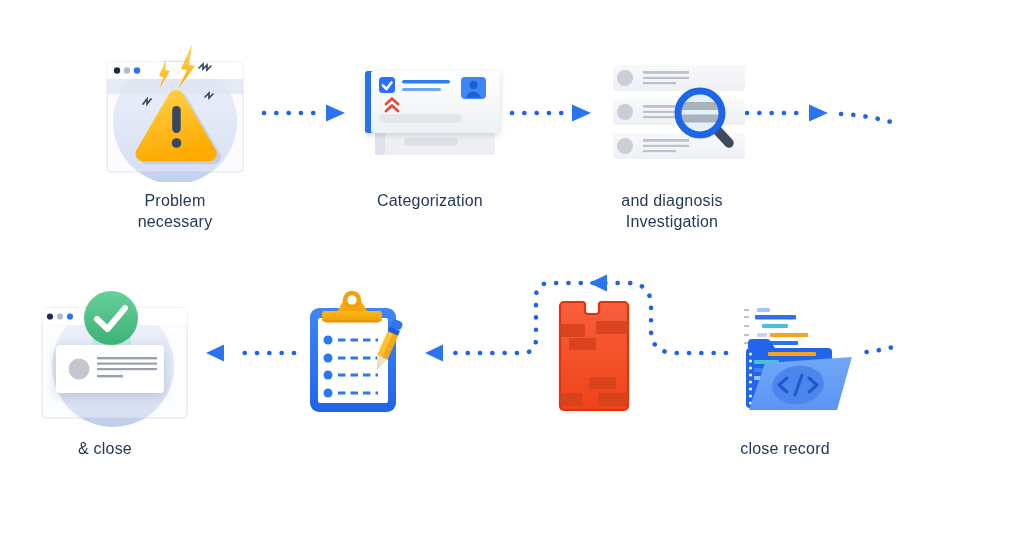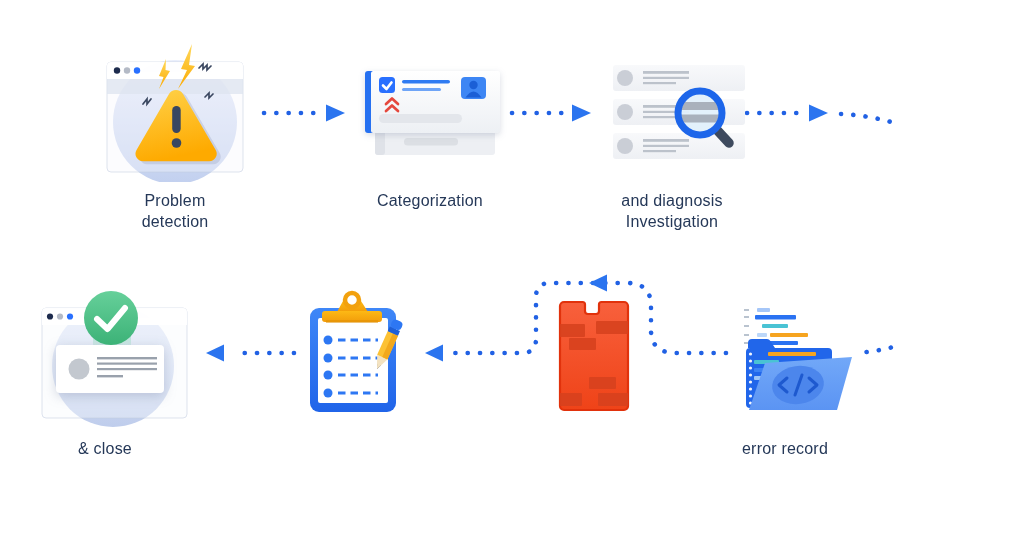--- a/index.html
+++ b/index.html
@@ -274,29 +274,29 @@
         <rect x="61" y="74.5" width="60" height="2.2"></rect>
       <rect x="61" y="80" width="60" height="2.2"></rect>
         <rect x="61" y="87" width="26" height="2.4"></rect>
     </g>
     <circle cx="75" cy="30" r="27" fill="url(#g7g)"></circle>
     <polyline points="61,31 71.5,41 89,20" stroke="#ffffff" stroke-width="6" fill="none" stroke-linecap="round" stroke-linejoin="round"></polyline>
   </svg>
 
   <div class="label" style="left:95px;top:190px;width:160px">
     <span>Problem</span>
-    <span>detection</span>
+    <span>necessary</span>
   </div>
   <div class="label" style="left:330px;top:190px;width:200px">
     <span>Categorization</span>
   </div>
   <div class="label" style="left:572px;top:190px;width:200px">
     <span>and diagnosis</span>
     <span>Investigation</span>
   </div>
   <div class="label" style="left:685px;top:438px;width:200px">
-    <span>error record</span>
+    <span>close record</span>
   </div>
   <div class="label" style="left:25px;top:438px;width:160px">
     <span>&amp; close</span>
   </div>
 
 </div>
 
 </body></html>

